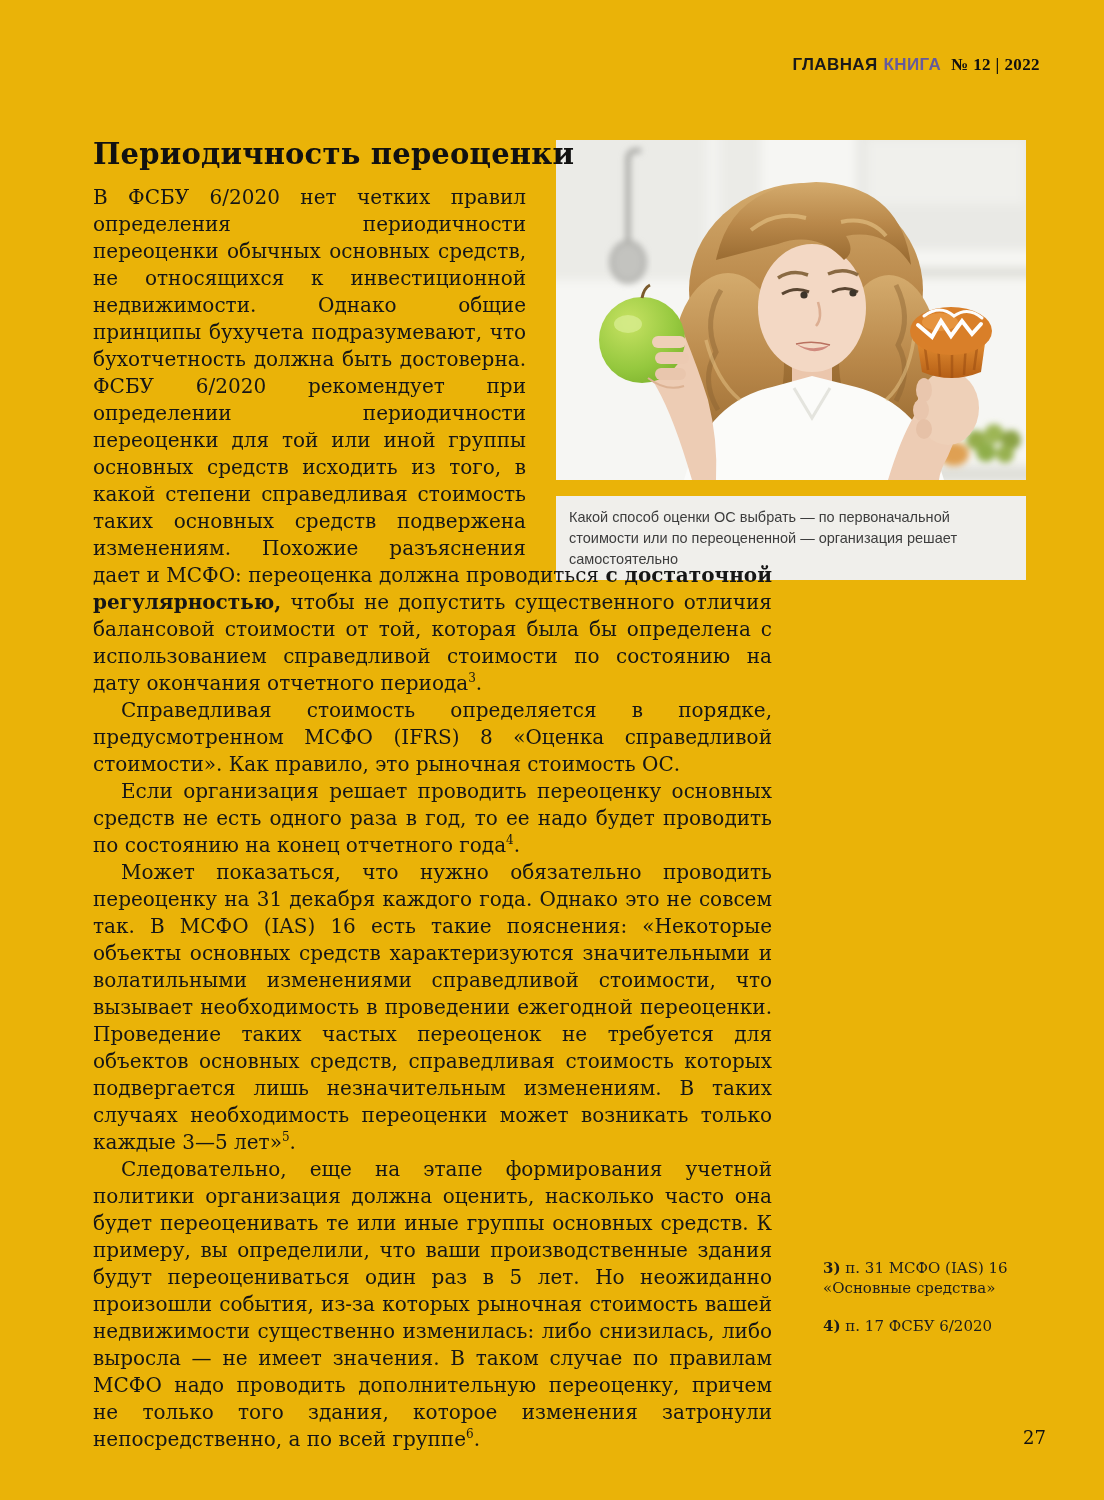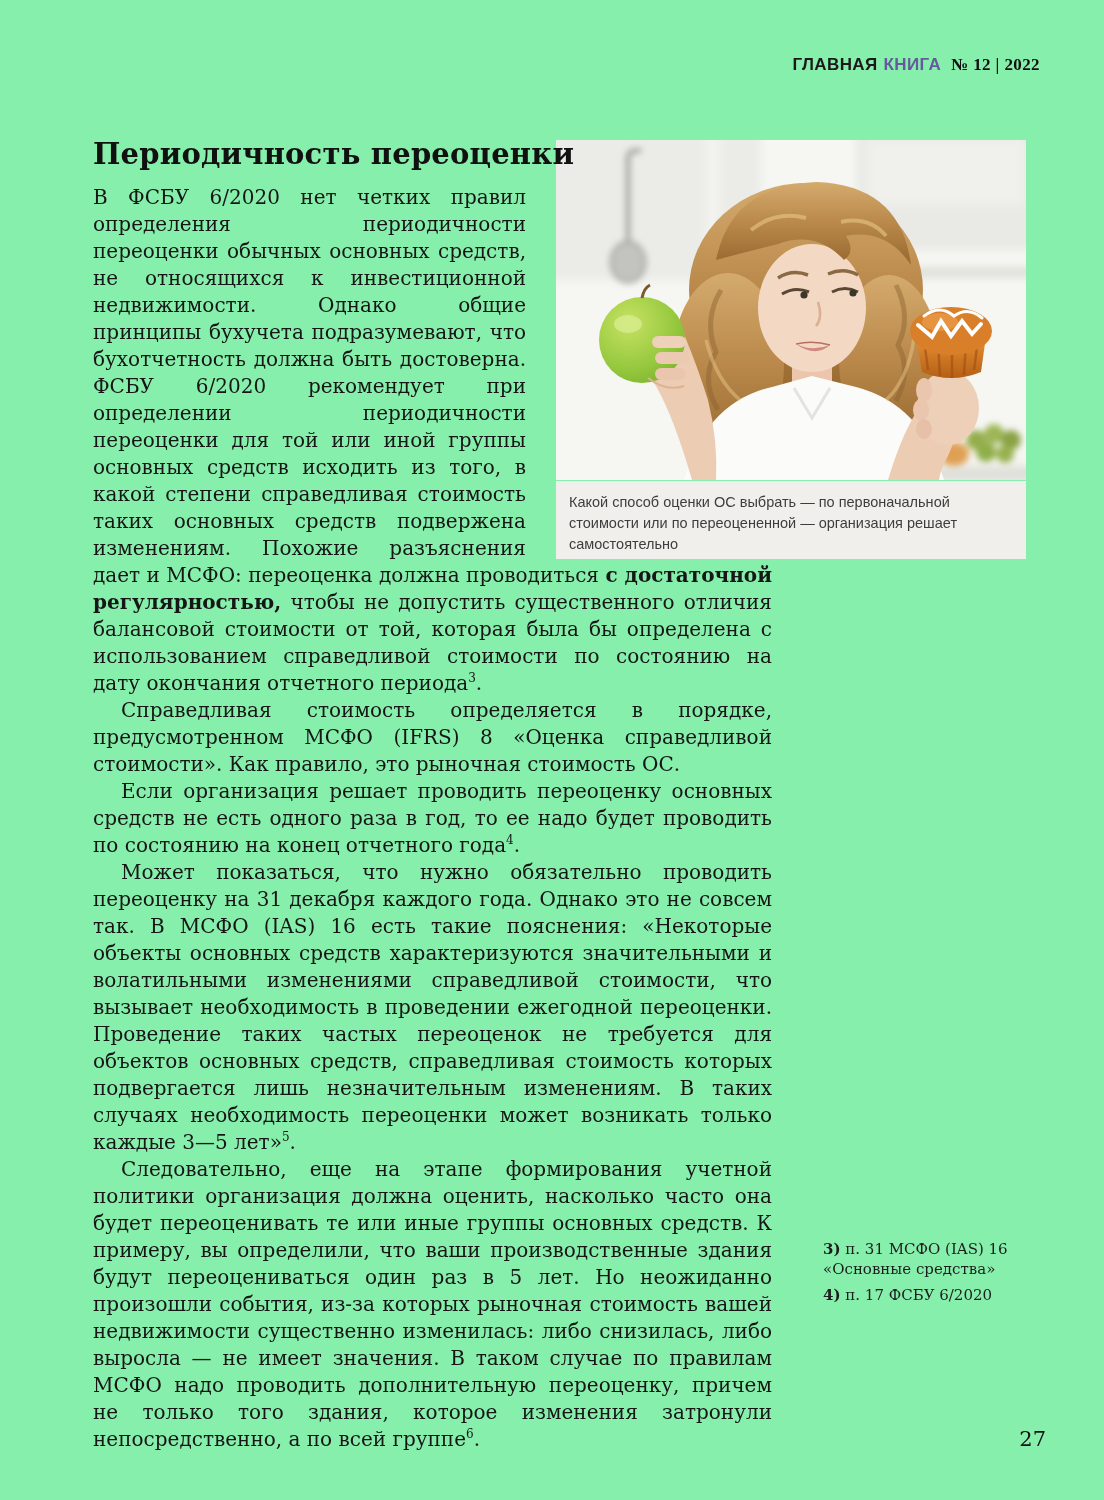--- a/index.html
+++ b/index.html
@@ -1,36 +1,36 @@
 <!DOCTYPE html>
 <html lang="ru"><head>
 <meta charset="utf-8">
 <style>
   * { margin:0; padding:0; box-sizing:border-box; }
   html,body { background:#ffffff; }
   .page {
     position:relative; width:1104px; height:1500px; margin:0 auto;
-    background:#86efac; overflow:hidden;
+    background:#eab308; overflow:hidden;
     font-family:"DejaVu Serif", serif; color:#141414;
   }
 
   
   .masthead {
     position:absolute; top:54px; right:64px;
     font-size:17px; letter-spacing:.4px; white-space:nowrap;
   }
   .masthead .m-black { font-family:"Liberation Sans", sans-serif; font-weight:bold; color:#1a1a1a; }
   .masthead .m-purple { font-family:"Liberation Sans", sans-serif; font-weight:bold; color:#655a9d; }
   .masthead .m-issue { font-family:"Liberation Serif", serif; font-weight:bold; color:#111; margin-left:4px; }
 
   
   .photo-figure { position:absolute; left:556px; top:140px; width:470px; }
   .photo-figure svg { display:block; }
   .photo-caption {
-    margin-top:1px; background:#f0efeb; padding:11px 13px 4px;
+    margin-top:16px; background:#f0efeb; padding:11px 13px 10px;
     font-family:"Liberation Sans", sans-serif; font-size:14.5px;
     line-height:21px; color:#3d3d3d;
   }
 
   
   .article { position:absolute; left:93px; top:137px; width:679px; }
   .article h1 {
     font-size:29px; line-height:34px; font-weight:bold; color:#111;
     margin-bottom:13px; letter-spacing:.2px;
   }
@@ -40,27 +40,27 @@
   }
   .article p.indent { text-indent:28px; }
   .article sup { font-size:12px; line-height:0; vertical-align:super; }
   .article b { font-weight:bold; }
 
   
   .footnotes {
     position:absolute; left:823px; top:1240px; width:250px;
     font-size:15px; line-height:19.5px; color:#1d1d1d;
   }
-  .footnotes .fn { margin-bottom:7px; }
+  .footnotes .fn { margin-bottom:7px;margin-top:19px; }
   .footnotes .fn b { font-weight:bold; }
 
   
   .page-number {
     position:absolute; top:1427px; right:58px;
-    font-size:21px; color:#111;
+    font-size:18px; color:#111;
   }
 </style>
 </head>
 <body>
 
 <div class="page">
 
   <div class="masthead">
     <span class="m-black">ГЛАВНАЯ</span>
     <span class="m-purple">КНИГА</span>

